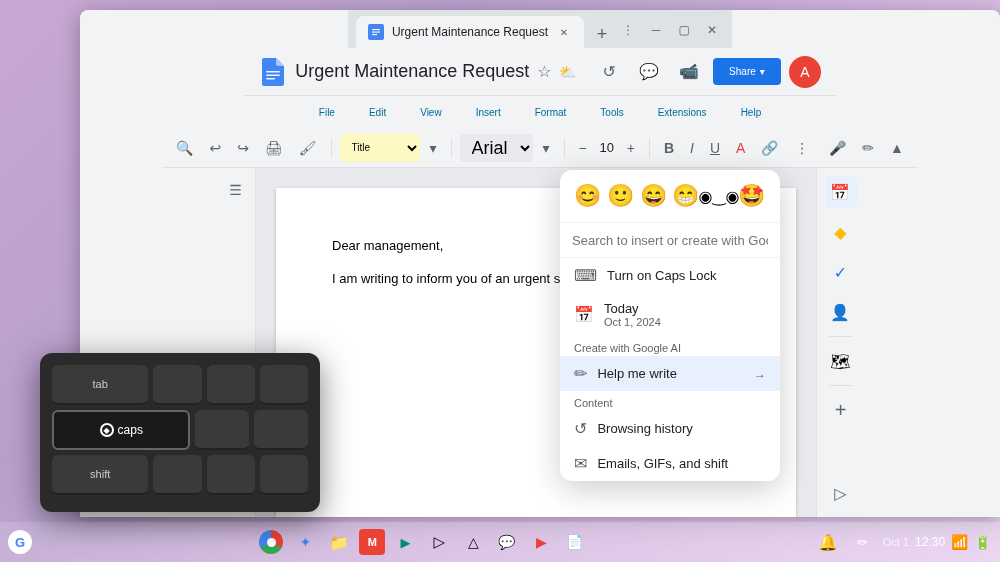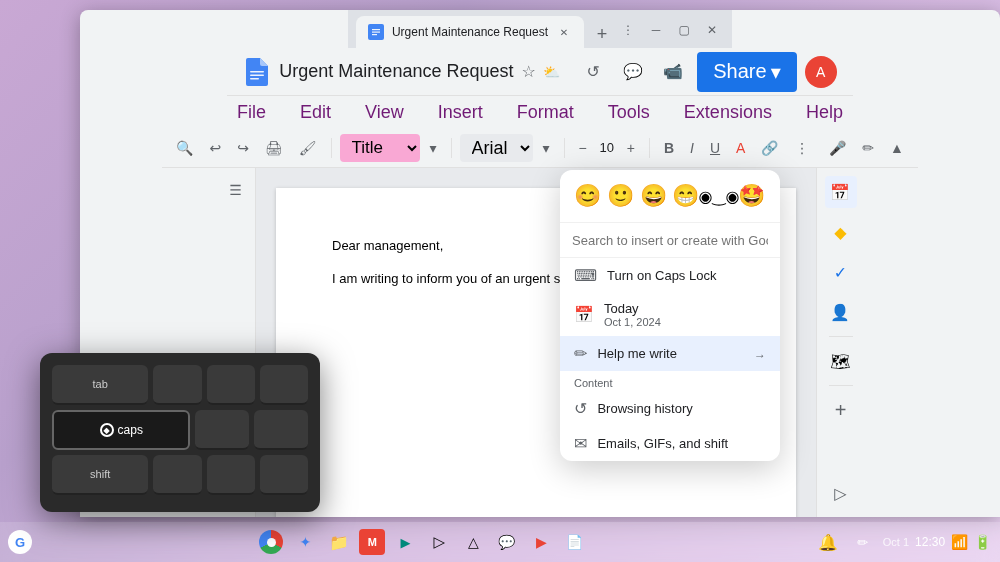--- a/index.html
+++ b/index.html
@@ -139,41 +139,41 @@
       width: 32px; height: 32px; border-radius: 50%;
       display: flex; align-items: center; justify-content: center;
       font-size: 16px; color: #5f6368; cursor: pointer;
     }
     .share-btn {
       background: #1a73e8;
       color: white;
       border: none;
       border-radius: 4px;
       padding: 8px 16px;
-      font-size: 20px;
+      font-size: 10px;
       cursor: pointer;
       display: flex; align-items: center; gap: 4px;
     }
     .avatar {
       width: 32px; height: 32px; border-radius: 50%;
       background: #ea4335;
       display: flex; align-items: center; justify-content: center;
       color: white; font-size: 14px;
     }
 
     
     .menu-bar {
       height: 32px;
       background: #f1f3f4;
       display: flex;
       align-items: center;
       padding: 0 8px;
       gap: 18px;
-      font-size: 18px;
-      color: #701a75;
+      font-size: 10px;
+      color: #0369a1;
     }
     .menu-item {
       padding: 4px 8px;
       border-radius: 4px;
       cursor: pointer;
     }
 
     
     .formatting-toolbar {
       height: 40px;
@@ -206,25 +206,25 @@
     .font-name-select {
       background: #e8eaed;
       border: none;
       border-radius: 4px;
       padding: 2px 8px;
       font-size: 18px;
       cursor: pointer;
       height: 28px;
     }
     .style-select {
-      background: #f9a8d4;
+      background: #fef9c3;
       border: none;
       border-radius: 4px;
       padding: 2px 8px;
-      font-size: 17px;
+      font-size: 10px;
       cursor: pointer;
       height: 28px;
       min-width: 80px;
     }
 
     
     .doc-area {
       flex: 1;
       background: #e8eaed;
       display: flex;
@@ -554,20 +554,21 @@
   </div>
 
   <div class="menu-row">
     <span class="menu-row-icon">📅</span>
     <div class="menu-row-content">
       <span>Today</span>
       <span style="font-size:11px;color:#5f6368;">Oct 1, 2024</span>
     </div>
   </div>
 
+  <div class="section-label">Create with Google AI</div>
 
   <div class="menu-row menu-row-highlighted">
     <span class="menu-row-icon">✏</span>
     <span>Help me write</span>
     <span class="menu-row-arrow">→</span>
   </div>
 
   <div class="section-label">Content</div>
 
   <div class="menu-row">

